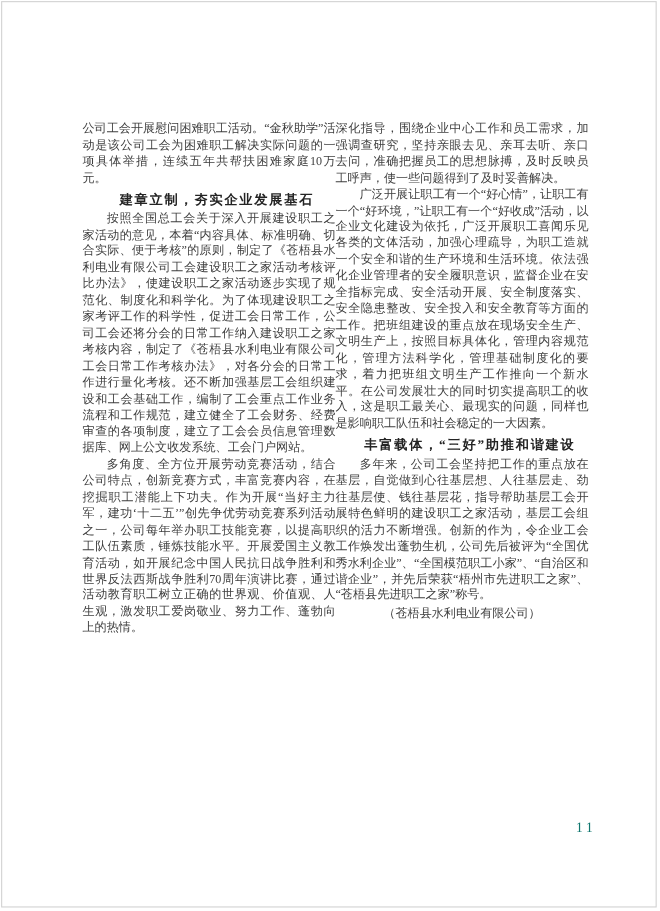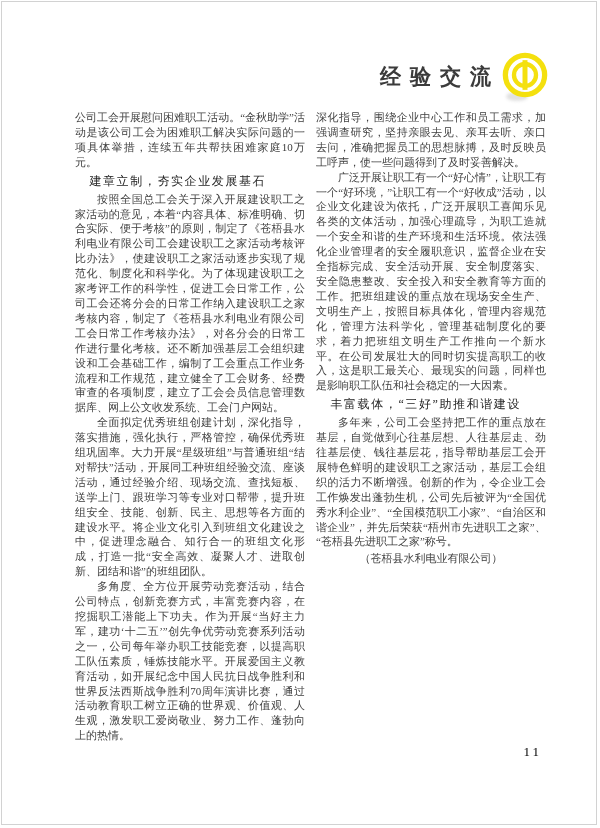--- a/index.html
+++ b/index.html
@@ -36,78 +36,66 @@
   .logo svg { position: absolute; top: 0; left: 0; }
   .logo-shadow {
     position: absolute; left: 4px; bottom: 1px;
     width: 22px; height: 9px; border-radius: 50%;
     background: #bdbdbd; opacity: .45; filter: blur(1.5px);
   }
   
   .content {
     position: absolute; left: 75px; top: 110px;
     width: 471px;
-    display: flex; gap: 11px;
+    display: flex; 
   }
   .column { width: 230px; }
   .block {
     font-size: 11px;
     line-height: 14.9px;
     color: #3e3e3e;
     text-align: justify;
     text-justify: inter-ideograph;
   }
   .block.body { text-indent: 2em; }
   .block.continued { text-indent: 0; }
   .block.heading {
     font-size: 12px;
-    font-weight: 400;
+    font-weight: 700;
     color: #242424;
     letter-spacing: 1.6px;
     text-indent: 1.2em;
     margin: 3px 0 3px 0;
     line-height: 16px;
-    text-align: left;
+    text-align: center;
   }
   .block.attribution {
     text-indent: 0;
     text-align: center;
     margin-top: 2px;
   }
   
   .page-number {
     position: absolute; top: 744px; right: 58px;
     font-size: 13px; letter-spacing: 3px;
-    color: #000000;
+    color: #0f766e;
   }
 </style>
 </head>
 <body>
 
 <div class="page">
   <div class="page-border"></div>
 
-  <header class="header">
-    <span class="header-title">经验交流</span>
-    <span class="logo">
-      <span class="logo-shadow"></span>
-      <svg width="46" height="46" viewBox="0 0 48 48" aria-hidden="true">
-        <circle cx="24" cy="24" r="20.5" fill="none" stroke="var(--logo-color,#f4e00e)" stroke-width="5.5"></circle>
-        <circle cx="24" cy="24" r="11.5" fill="none" stroke="var(--logo-color,#f4e00e)" stroke-width="4.5"></circle>
-        <rect x="21.4" y="8.5" width="5.2" height="31" fill="var(--logo-color,#f4e00e)"></rect>
-      </svg>
-    </span>
-  </header>
 
   <main class="content">
     <section class="column" id="col-left">
         <p class="block continued">公司工会开展慰问困难职工活动。“金秋助学”活动是该公司工会为困难职工解决实际问题的一项具体举措，连续五年共帮扶困难家庭10万元。</p>
         <p class="block heading">建章立制，夯实企业发展基石</p>
         <p class="block body">按照全国总工会关于深入开展建设职工之家活动的意见，本着“内容具体、标准明确、切合实际、便于考核”的原则，制定了《苍梧县水利电业有限公司工会建设职工之家活动考核评比办法》，使建设职工之家活动逐步实现了规范化、制度化和科学化。为了体现建设职工之家考评工作的科学性，促进工会日常工作，公司工会还将分会的日常工作纳入建设职工之家考核内容，制定了《苍梧县水利电业有限公司工会日常工作考核办法》，对各分会的日常工作进行量化考核。还不断加强基层工会组织建设和工会基础工作，编制了工会重点工作业务流程和工作规范，建立健全了工会财务、经费审查的各项制度，建立了工会会员信息管理数据库、网上公文收发系统、工会门户网站。</p>
-        <p class="block body">全面拟定优秀班组创建计划，深化指导，落实措施，强化执行，严格管控，确保优秀班组巩固率。大力开展“星级班组”与普通班组“结对帮扶”活动，开展同工种班组经验交流、座谈活动，通过经验介绍、现场交流、查找短板、送学上门、跟班学习等专业对口帮带，提升班组安全、技能、创新、民主、思想等各方面的建设水平。将企业文化引入到班组文化建设之中，促进理念融合、知行合一的班组文化形成，打造一批“安全高效、凝聚人才、进取创新、团结和谐”的班组团队。</p>
         <p class="block body">多角度、全方位开展劳动竞赛活动，结合公司特点，创新竞赛方式，丰富竞赛内容，在挖掘职工潜能上下功夫。作为开展“当好主力军，建功‘十二五’”创先争优劳动竞赛系列活动之一，公司每年举办职工技能竞赛，以提高职工队伍素质，锤炼技能水平。开展爱国主义教育活动，如开展纪念中国人民抗日战争胜利和世界反法西斯战争胜利70周年演讲比赛，通过活动教育职工树立正确的世界观、价值观、人生观，激发职工爱岗敬业、努力工作、蓬勃向上的热情。</p>
       </section>
     <section class="column" id="col-right">
         <p class="block continued">深化指导，围绕企业中心工作和员工需求，加强调查研究，坚持亲眼去见、亲耳去听、亲口去问，准确把握员工的思想脉搏，及时反映员工呼声，使一些问题得到了及时妥善解决。</p>
         <p class="block body">广泛开展让职工有一个“好心情”，让职工有一个“好环境，”让职工有一个“好收成”活动，以企业文化建设为依托，广泛开展职工喜闻乐见各类的文体活动，加强心理疏导，为职工造就一个安全和谐的生产环境和生活环境。依法强化企业管理者的安全履职意识，监督企业在安全指标完成、安全活动开展、安全制度落实、安全隐患整改、安全投入和安全教育等方面的工作。把班组建设的重点放在现场安全生产、文明生产上，按照目标具体化，管理内容规范化，管理方法科学化，管理基础制度化的要求，着力把班组文明生产工作推向一个新水平。在公司发展壮大的同时切实提高职工的收入，这是职工最关心、最现实的问题，同样也是影响职工队伍和社会稳定的一大因素。</p>
         <p class="block heading">丰富载体，“三好”助推和谐建设</p>
         <p class="block body">多年来，公司工会坚持把工作的重点放在基层，自觉做到心往基层想、人往基层走、劲往基层使、钱往基层花，指导帮助基层工会开展特色鲜明的建设职工之家活动，基层工会组织的活力不断增强。创新的作为，令企业工会工作焕发出蓬勃生机，公司先后被评为“全国优秀水利企业”、“全国模范职工小家”、“自治区和谐企业”，并先后荣获“梧州市先进职工之家”、“苍梧县先进职工之家”称号。</p>
         <p class="block attribution">（苍梧县水利电业有限公司）</p>
       </section>
   </main>

